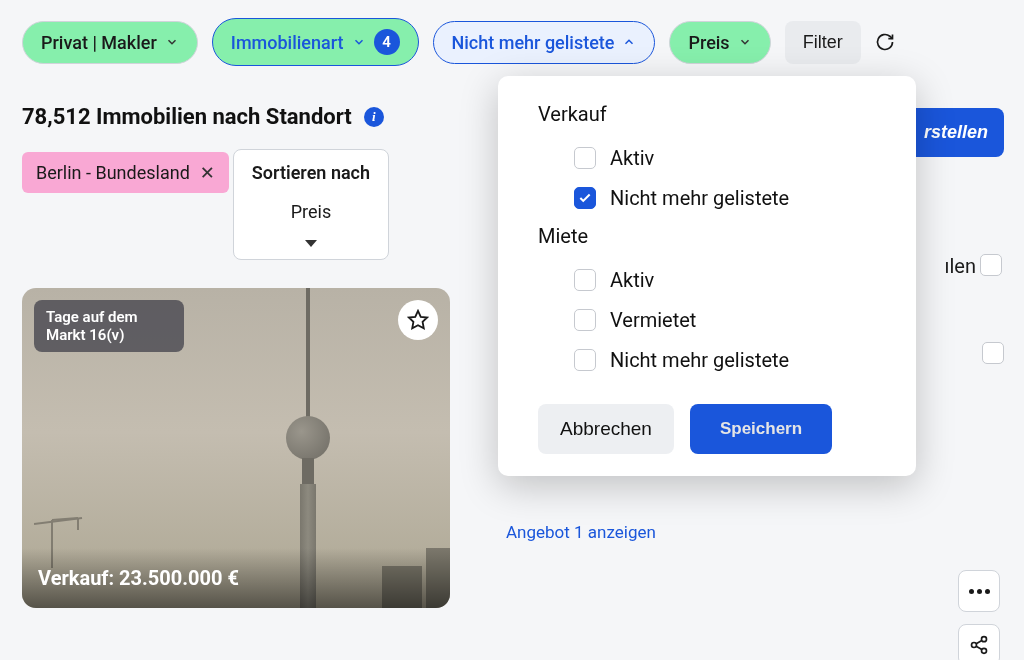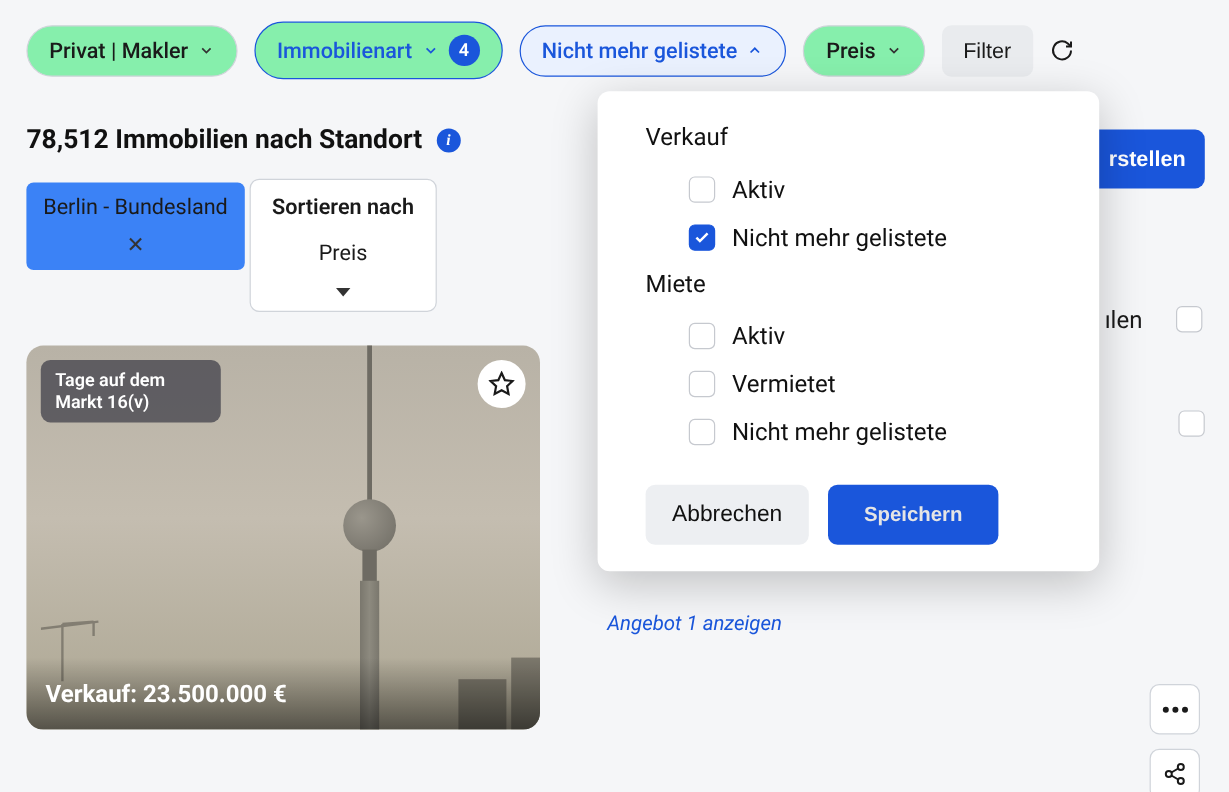--- a/index.html
+++ b/index.html
@@ -99,29 +99,28 @@
     display: inline-flex;
     align-items: center;
     justify-content: center;
     font-size: 13px;
     font-weight: 700;
     font-style: italic;
     font-family: Georgia, serif;
   }
   .chip {
     display: inline-flex;
-    align-items: center;
+    align-items: flex-end;
     gap: 10px;
-    background: #3b82f6;
+    background: #f9a8d4;
     border-radius: 6px;
     padding: 10px 14px;
     font-size: 18px;
     color: #1a1a1a;
     margin-bottom: 26px;
-    flex-direction: column;
   }
   .chip-close { cursor: pointer; font-size: 18px; color: #333; }
   .sort-box {
     display: inline-flex;
     align-items: center;
     gap: 18px;
     border: 1px solid #d0d4da;
     border-radius: 8px;
     background: #fff;
     padding: 12px 18px;
@@ -245,28 +244,28 @@
     position: absolute;
     top: 4px;
     right: -2px;
     background: #1a56db;
     color: #fff;
     border: none;
     border-radius: 8px;
     padding: 14px 16px;
     font-size: 18px;
     font-weight: 600;
+    font-style: italic;
   }
   .count-row {
     position: absolute;
     top: 150px;
     right: 0;
     display: flex;
-    align-items: center;
-    gap: 28px;
+    gap: 4px;
     font-size: 20px;
     color: #1a1a1a;
   }
   .sq-check {
     width: 22px; height: 22px;
     border: 1.5px solid #c6c9cf;
     border-radius: 5px;
     background: #fff;
   }
   .side-card {
@@ -291,26 +290,25 @@
     display: flex;
     align-items: center;
     justify-content: center;
     cursor: pointer;
     margin-right: 4px;
   }
   .dots { display: flex; gap: 3px; }
   .dots span { width: 5px; height: 5px; background: #1a1a1a; border-radius: 50%; }
   .offer-link {
     position: absolute;
-    top: 510px;
+    top: 522px;
     left: 506px;
     color: #1a56db;
     font-size: 17px;
     text-decoration: none;
-    font-style: italic;
   }
   .dropdown-panel {
     position: absolute;
     top: 76px;
     left: 498px;
     width: 418px;
     background: #fff;
     border-radius: 10px;
     box-shadow: 0 10px 38px rgba(0,0,0,0.22);
     padding: 26px 28px 22px 40px;

